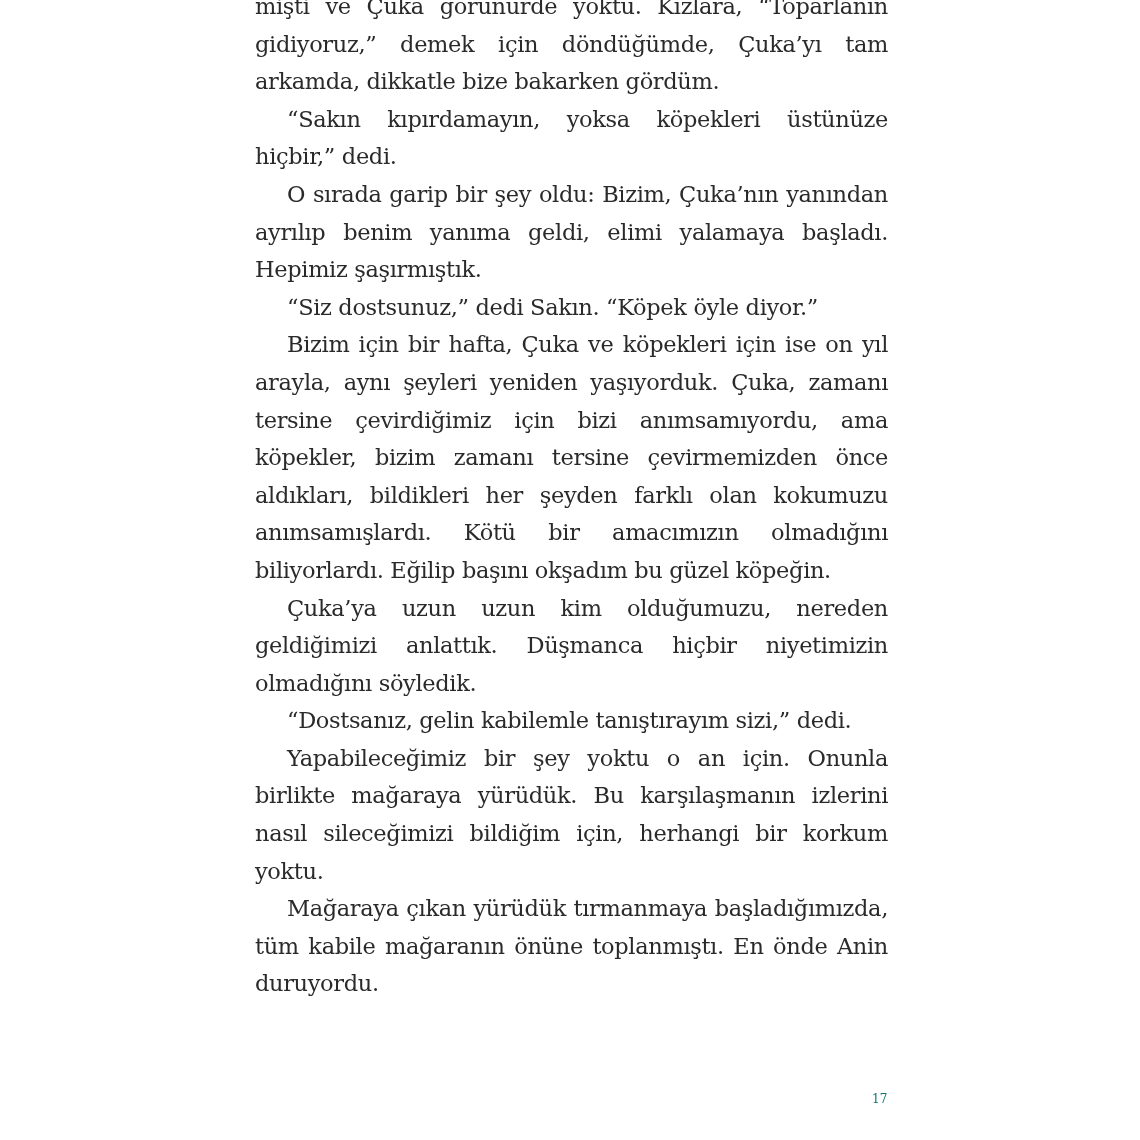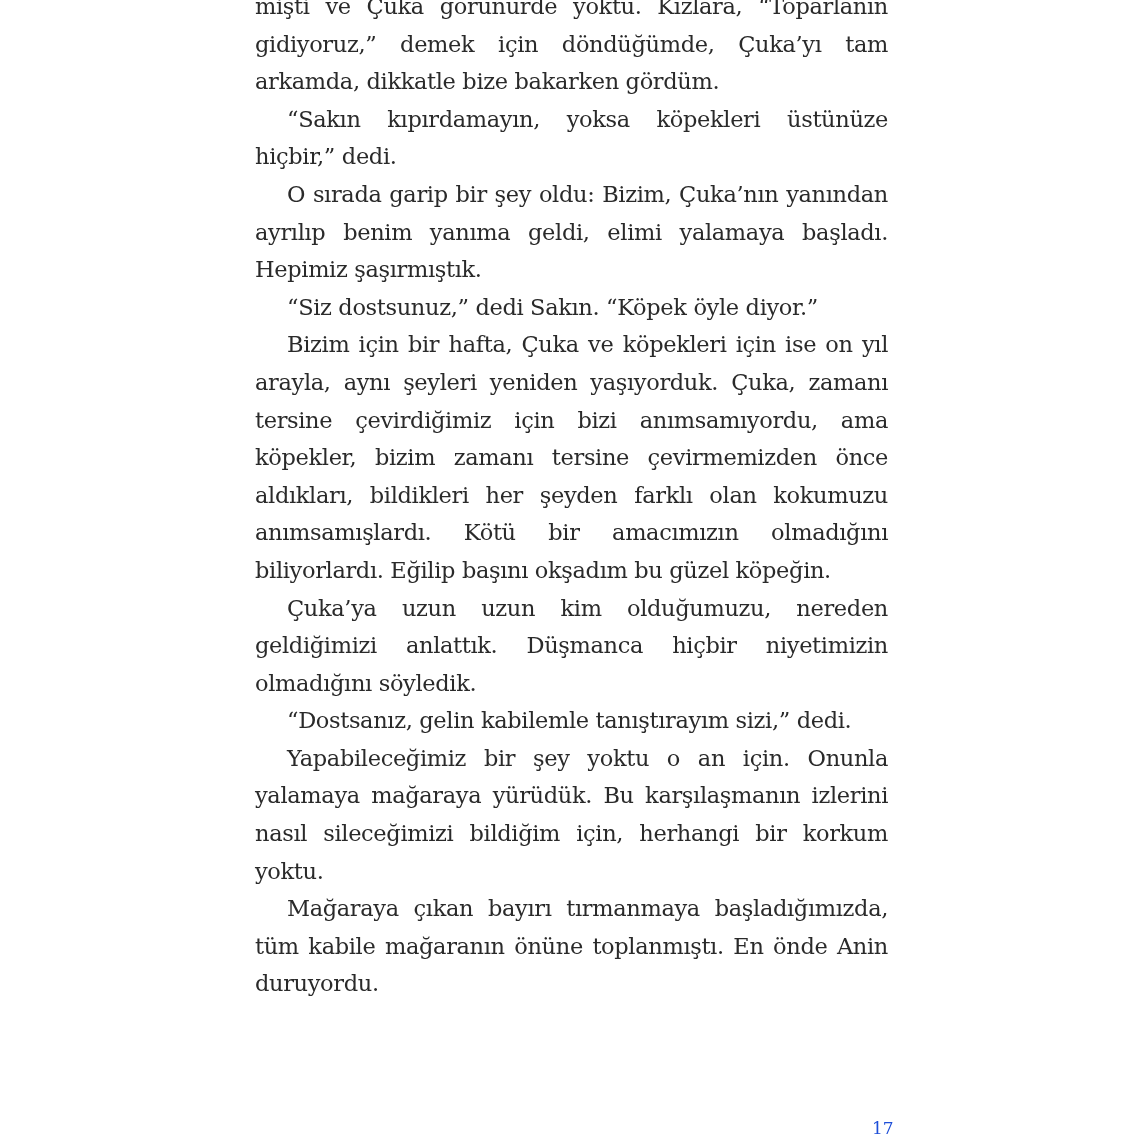--- a/index.html
+++ b/index.html
@@ -29,34 +29,34 @@
       text-align: justify;
       text-indent: 32px;
       hyphens: manual;
     }
     .para.first {
       text-indent: 0;
     }
     .page-number {
       position: absolute;
       left: 872px;
-      top: 1118px;
+      top: 1092px;
       font-family: "DejaVu Serif", "Liberation Serif", serif;
-      font-size: 17px;
-      color: #1d4ed8;
+      font-size: 12px;
+      color: #0f766e;
     }
   </style>
 </head>
 <body>
 
 <div class="page">
   <p class="para first">mişti ve Çuka görünürde yoktu. Kızlara, “Toparlanın gidiyoruz,” demek için döndüğümde, Çuka’yı tam arkamda, dikkatle bize bakarken gördüm.</p>
   <p class="para">“Sakın kıpırdamayın, yoksa köpekleri üstünüze hiçbir,” dedi.</p>
   <p class="para">O sırada garip bir şey oldu: Bizim, Çuka’nın yanından ayrılıp benim yanıma geldi, elimi yalamaya başladı. Hepimiz şaşırmıştık.</p>
   <p class="para">“Siz dostsunuz,” dedi Sakın. “Köpek öyle diyor.”</p>
   <p class="para">Bizim için bir hafta, Çuka ve köpekleri için ise on yıl arayla, aynı şeyleri yeniden yaşıyorduk. Çuka, zamanı tersine çevirdiğimiz için bizi anımsamıyordu, ama köpekler, bizim zamanı tersine çevirmemizden önce aldıkları, bildikleri her şeyden farklı olan kokumuzu anımsamışlardı. Kötü bir amacımızın olmadığını biliyorlardı. Eğilip başını okşadım bu güzel köpeğin.</p>
   <p class="para">Çuka’ya uzun uzun kim olduğumuzu, nereden geldiğimizi anlattık. Düşmanca hiçbir niyetimizin olmadığını söyledik.</p>
   <p class="para">“Dostsanız, gelin kabilemle tanıştırayım sizi,” dedi.</p>
-  <p class="para">Yapabileceğimiz bir şey yoktu o an için. Onunla yalamaya mağaraya yürüdük. Bu karşılaşmanın izlerini nasıl sileceğimizi bildiğim için, herhangi bir korkum yoktu.</p>
-  <p class="para">Mağaraya çıkan bayırı tırmanmaya başladığımızda, tüm kabile mağaranın önüne toplanmıştı. En önde Anin duruyordu.</p>
+  <p class="para">Yapabileceğimiz bir şey yoktu o an için. Onunla birlikte mağaraya yürüdük. Bu karşılaşmanın izlerini nasıl sileceğimizi bildiğim için, herhangi bir korkum yoktu.</p>
+  <p class="para">Mağaraya çıkan yürüdük tırmanmaya başladığımızda, tüm kabile mağaranın önüne toplanmıştı. En önde Anin duruyordu.</p>
 </div>
 
 <div class="page-number">17</div>
 
 </body></html>

